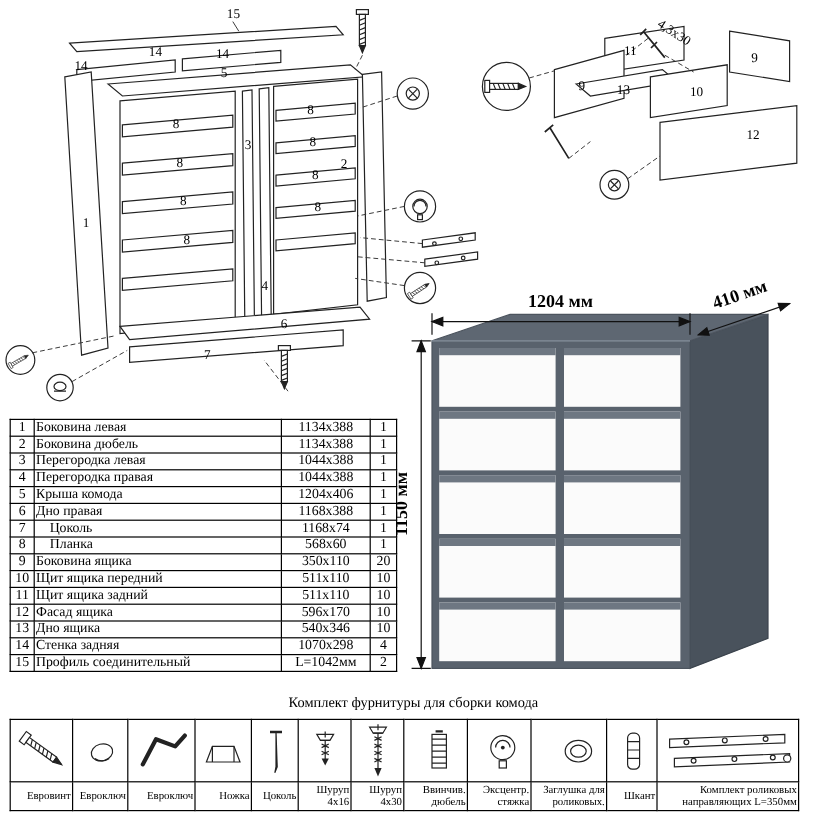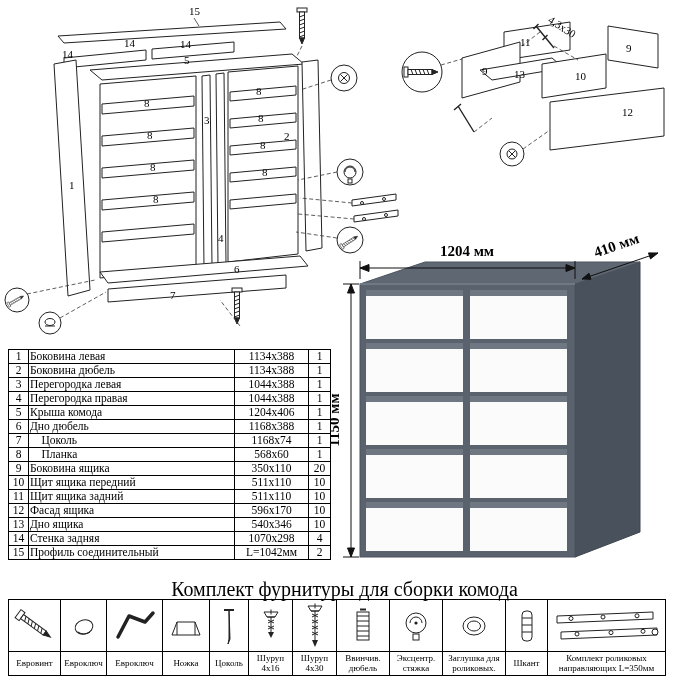--- a/index.html
+++ b/index.html
@@ -30,29 +30,29 @@
     white-space: pre;
   }
   table.parts td.c-num { width: 20px; text-align: center; padding: 0 1px; }
   table.parts td.c-name { width: 206px; }
   table.parts td.c-size { width: 74px; text-align: center; }
   table.parts td.c-qty { width: 22px; text-align: center; padding: 0 1px; }
 
   
   .hw-title {
     position: absolute; left: 0; top: 578px; width: 689px;
-    text-align: center; font-size: 20px;
+    text-align: center; font-size: 12px;
   }
   table.hw {
     position: absolute; left: 8px; top: 599px;
     border-collapse: collapse; table-layout: fixed;
   }
   table.hw td {
     border: 1px solid #000;
-    text-align: center; vertical-align: middle;
+    text-align: right; vertical-align: middle;
     padding: 1px; overflow: hidden; margin-left: 24px;
   }
   tr.hw-icons td { height: 52px; }
   tr.hw-labels td { height: 24px; font-size: 9px; line-height: 1.08; }
   tr.hw-qty td { height: 20px; font-size: 13px; }
   .icon-svg { position: static; display: inline-block; vertical-align: middle; }
 </style>
 </head>
 <body>
 
@@ -307,21 +307,21 @@
 
       <tr>
         <td class="c-num">5</td>
         <td class="c-name">Крыша комода</td>
         <td class="c-size">1204x406</td>
         <td class="c-qty">1</td>
       </tr>
 
       <tr>
         <td class="c-num">6</td>
-        <td class="c-name">Дно дюбель</td>
+        <td class="c-name">Дно правая</td>
         <td class="c-size">1168x388</td>
         <td class="c-qty">1</td>
       </tr>
 
       <tr>
         <td class="c-num">7</td>
         <td class="c-name">&nbsp;&nbsp;&nbsp;&nbsp;Цоколь</td>
         <td class="c-size">1168x74</td>
         <td class="c-qty">1</td>
       </tr>

